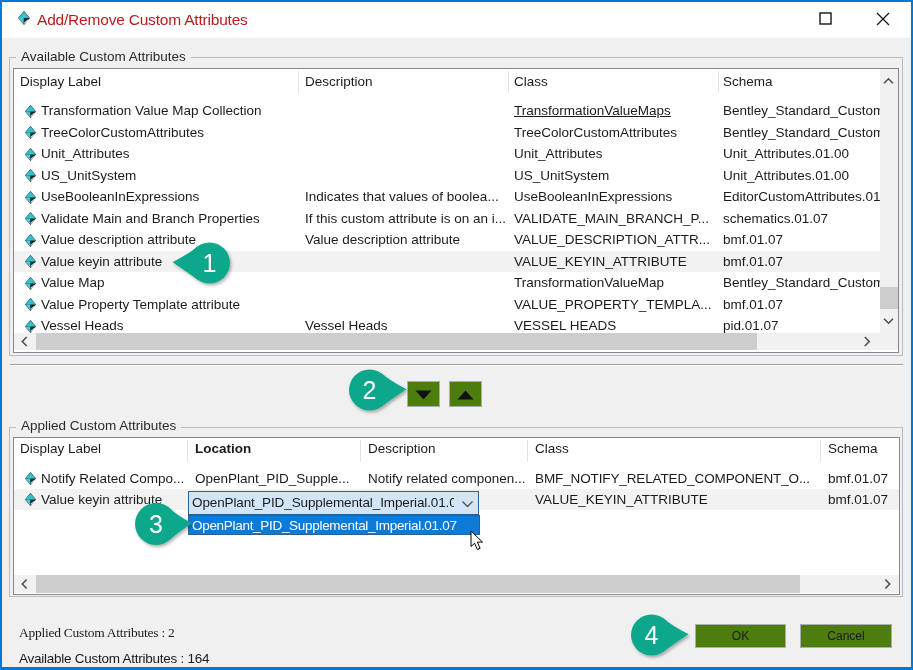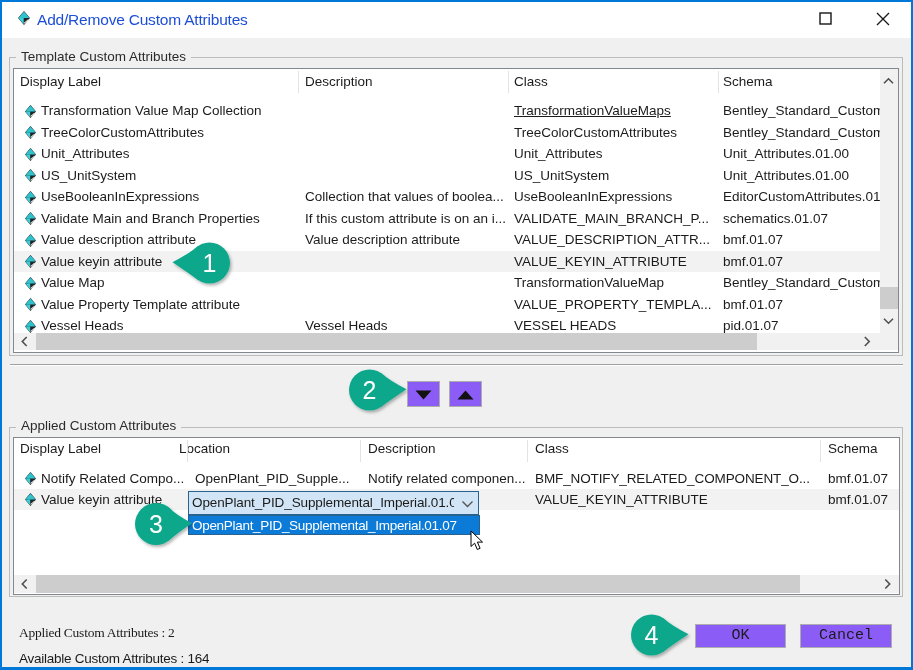--- a/index.html
+++ b/index.html
@@ -2,43 +2,43 @@
 <html><head><meta charset="utf-8"><style>
 * { margin:0; padding:0; box-sizing:border-box; }
 html,body { width:913px; height:670px; }
 body { position:relative; font-family:"Liberation Sans",sans-serif; background:#f0f0f0; overflow:hidden; }
 .abs { position:absolute; }
 .t { position:absolute; font-size:13.5px; color:#1b1b1b; white-space:nowrap; line-height:21.5px; height:21.5px; overflow:hidden; }
 .hl { background:#f2f2f2; position:absolute; }
 .vsep { position:absolute; width:1px; background:#e3e3e3; }
 .gem { position:absolute; }
 .mk { position:absolute; }
-.btn { position:absolute; background:#8b5cf6; border:1px solid #adadad; text-align:center; font-size:15px; color:#1b1b1b;font-family:Liberation Mono, monospace; }
+.btn { position:absolute; background:#4d7c0f; border:1px solid #adadad; text-align:center; font-size:12px; color:#1b1b1b; }
 .sb { position:absolute; background:#f1f1f1; }
 .thumb { position:absolute; background:#cdcdcd; }
 </style></head><body>
 
 <div class="abs" style="left:0;top:0;width:913px;height:670px;border:2px solid #0078d7;border-bottom-width:3px;"></div>
 <div class="abs" style="left:2px;top:2px;width:909px;height:36px;background:#fff;"></div>
 
 <svg class="gem" style="left:18px;top:11px" width="12" height="14" viewBox="0 0 11 13">
 <polygon points="5.5,0 11,6.5 5.5,13 0,6.5" fill="#202427"></polygon>
 <polygon points="5.5,0.4 10.6,6.4 0.4,6.4" fill="#2fc3ce"></polygon>
 <polygon points="0.4,6.4 5.2,6.4 5.2,12.3" fill="#3ecfd8"></polygon>
 <polygon points="9.3,7.7 9.9,8.4 5.9,11.9 5.4,10.9" fill="#e2e2e2"></polygon>
 </svg>
-<div class="t" style="left:37px;top:8.5px;font-size:15.5px;letter-spacing:-0.2px;color:#1d4ed8;">Add/Remove Custom Attributes</div>
+<div class="t" style="left:37px;top:8.5px;font-size:15.5px;letter-spacing:-0.2px;color:#b91c1c;">Add/Remove Custom Attributes</div>
 <svg class="abs" style="left:819px;top:12px" width="13" height="13" viewBox="0 0 13 13">
     <rect x="1" y="1" width="11" height="11" fill="none" stroke="#161616" stroke-width="1.4"></rect>
   </svg>
 <svg class="abs" style="left:876px;top:12px" width="14" height="14" viewBox="0 0 14 14">
     <path d="M1,1 L13,13 M13,1 L1,13" stroke="#161616" stroke-width="1.3"></path>
   </svg>
 <div class="abs" style="left:9px;top:57px;width:894px;height:299px;border:1px solid #bcbcbc;"></div>
-<div class="t" style="left:16px;top:45.7px;background:#f0f0f0;padding:0 5px;color:#2a2a2a;">Template Custom Attributes</div>
+<div class="t" style="left:16px;top:45.7px;background:#f0f0f0;padding:0 5px;color:#2a2a2a;">Available Custom Attributes</div>
 <div class="abs" style="left:13px;top:68px;width:886px;height:285px;background:#fff;border:1px solid #828790;"></div>
 <div class="t" style="left:20px;top:70.7px;">Display Label</div>
 <div class="t" style="left:305px;top:70.7px;">Description</div>
 <div class="t" style="left:514px;top:70.7px;">Class</div>
 <div class="t" style="left:723px;top:70.7px;">Schema</div>
 <div class="vsep" style="left:298px;top:71px;height:22px;"></div>
 <div class="vsep" style="left:508px;top:71px;height:22px;"></div>
 <div class="vsep" style="left:718px;top:71px;height:22px;"></div>
 <svg class="gem" style="left:25px;top:104.75px" width="11" height="13" viewBox="0 0 11 13">
 <polygon points="5.5,0 11,6.5 5.5,13 0,6.5" fill="#202427"></polygon>
@@ -76,21 +76,21 @@
 <div class="t" style="left:41px;top:164.75px;">US_UnitSystem</div>
 <div class="t" style="left:514px;top:164.75px;">US_UnitSystem</div>
 <div class="t" style="left:723px;top:164.75px;width:157px;">Unit_Attributes.01.00</div>
 <svg class="gem" style="left:25px;top:190.75px" width="11" height="13" viewBox="0 0 11 13">
 <polygon points="5.5,0 11,6.5 5.5,13 0,6.5" fill="#202427"></polygon>
 <polygon points="5.5,0.4 10.6,6.4 0.4,6.4" fill="#2fc3ce"></polygon>
 <polygon points="0.4,6.4 5.2,6.4 5.2,12.3" fill="#3ecfd8"></polygon>
 <polygon points="9.3,7.7 9.9,8.4 5.9,11.9 5.4,10.9" fill="#e2e2e2"></polygon>
 </svg>
 <div class="t" style="left:41px;top:186.25px;">UseBooleanInExpressions</div>
-<div class="t" style="left:305px;top:186.25px;">Collection that values of boolea...</div>
+<div class="t" style="left:305px;top:186.25px;">Indicates that values of boolea...</div>
 <div class="t" style="left:514px;top:186.25px;">UseBooleanInExpressions</div>
 <div class="t" style="left:723px;top:186.25px;width:157px;">EditorCustomAttributes.01</div>
 <svg class="gem" style="left:25px;top:212.25px" width="11" height="13" viewBox="0 0 11 13">
 <polygon points="5.5,0 11,6.5 5.5,13 0,6.5" fill="#202427"></polygon>
 <polygon points="5.5,0.4 10.6,6.4 0.4,6.4" fill="#2fc3ce"></polygon>
 <polygon points="0.4,6.4 5.2,6.4 5.2,12.3" fill="#3ecfd8"></polygon>
 <polygon points="9.3,7.7 9.9,8.4 5.9,11.9 5.4,10.9" fill="#e2e2e2"></polygon>
 </svg>
 <div class="t" style="left:41px;top:207.75px;">Validate Main and Branch Properties</div>
 <div class="t" style="left:305px;top:207.75px;">If this custom attribute is on an i...</div>
@@ -160,21 +160,21 @@
 <div class="btn" style="left:407px;top:381px;width:33px;height:26px;"></div>
 <div class="btn" style="left:449px;top:381px;width:33px;height:26px;"></div>
 <svg class="abs" style="left:407px;top:381px" width="75" height="26" viewBox="0 0 75 26">
     <polygon points="8.5,9.5 24.5,9.5 16.5,18.5" fill="#111"></polygon>
     <polygon points="50.5,18.5 66.5,18.5 58.5,9.5" fill="#111"></polygon>
   </svg>
 <div class="abs" style="left:9px;top:427px;width:894px;height:170px;border:1px solid #bcbcbc;"></div>
 <div class="t" style="left:16px;top:415.3px;background:#f0f0f0;padding:0 5px;color:#2a2a2a;">Applied Custom Attributes</div>
 <div class="abs" style="left:13px;top:437px;width:887px;height:158px;background:#fff;border:1px solid #828790;"></div>
 <div class="t" style="left:20px;top:437.7px;">Display Label</div>
-<div class="t" style="left:179px;top:437.7px;">Location</div>
+<div class="t" style="left:195px;top:437.7px;font-weight:bold;">Location</div>
 <div class="t" style="left:368px;top:437.7px;">Description</div>
 <div class="t" style="left:535px;top:437.7px;">Class</div>
 <div class="t" style="left:828px;top:437.7px;">Schema</div>
 <div class="vsep" style="left:187px;top:440px;height:22px;"></div>
 <div class="vsep" style="left:360px;top:440px;height:22px;"></div>
 <div class="vsep" style="left:527px;top:440px;height:22px;"></div>
 <div class="vsep" style="left:820px;top:440px;height:22px;"></div>
 <svg class="gem" style="left:25px;top:472.0px" width="11" height="13" viewBox="0 0 11 13">
 <polygon points="5.5,0 11,6.5 5.5,13 0,6.5" fill="#202427"></polygon>
 <polygon points="5.5,0.4 10.6,6.4 0.4,6.4" fill="#2fc3ce"></polygon>

